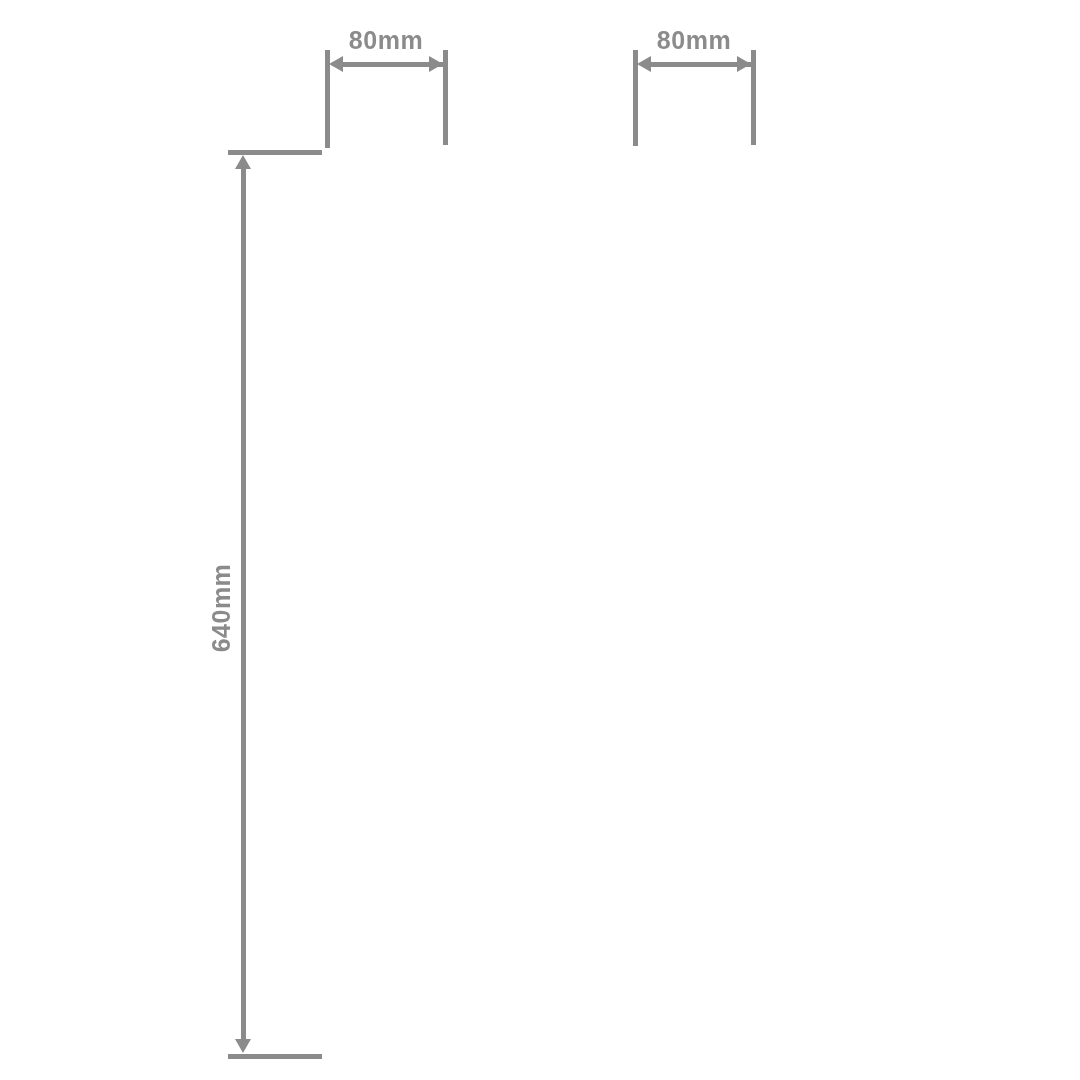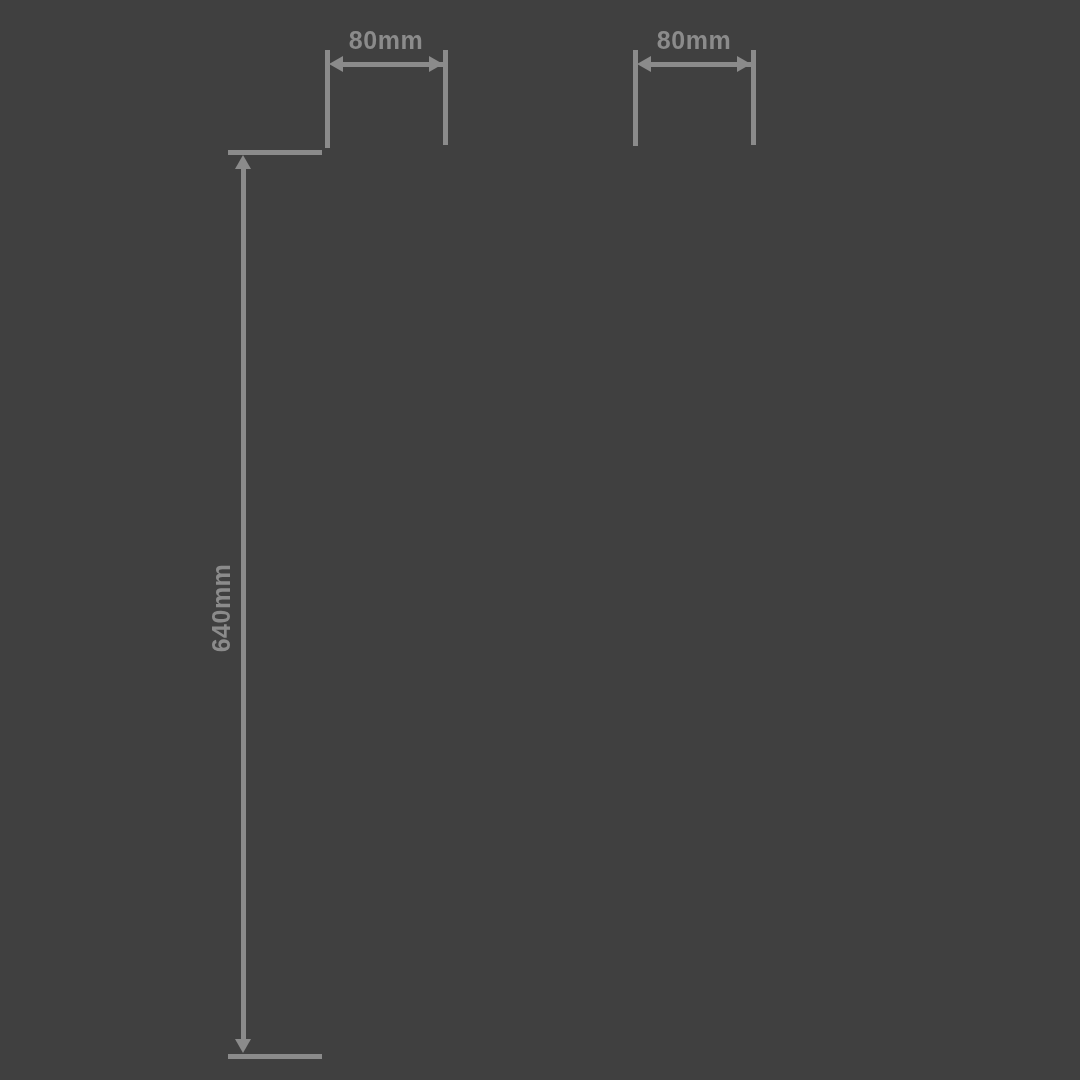--- a/index.html
+++ b/index.html
@@ -1,21 +1,21 @@
 <!DOCTYPE html>
 <html><head>
 <meta charset="utf-8">
 <style>
   :root { --gray: #8b8b8b; }
   html, body { margin: 0; padding: 0; background: #000; }
   #canvas {
     position: relative;
     width: 1080px;
     height: 1080px;
-    background: #404040;
+    background: #ffffff;
     overflow: hidden;
     font-family: "Liberation Sans", sans-serif;
   }
   .ext-v { position: absolute; width: 4.5px; background: var(--gray); }
   .ext-h { position: absolute; height: 4.5px; background: var(--gray); }
   .dimline-h { position: absolute; height: 4.5px; background: var(--gray); }
   .dimline-v { position: absolute; width: 4.5px; background: var(--gray); }
   .dim-label {
     position: absolute;
     color: var(--gray);

